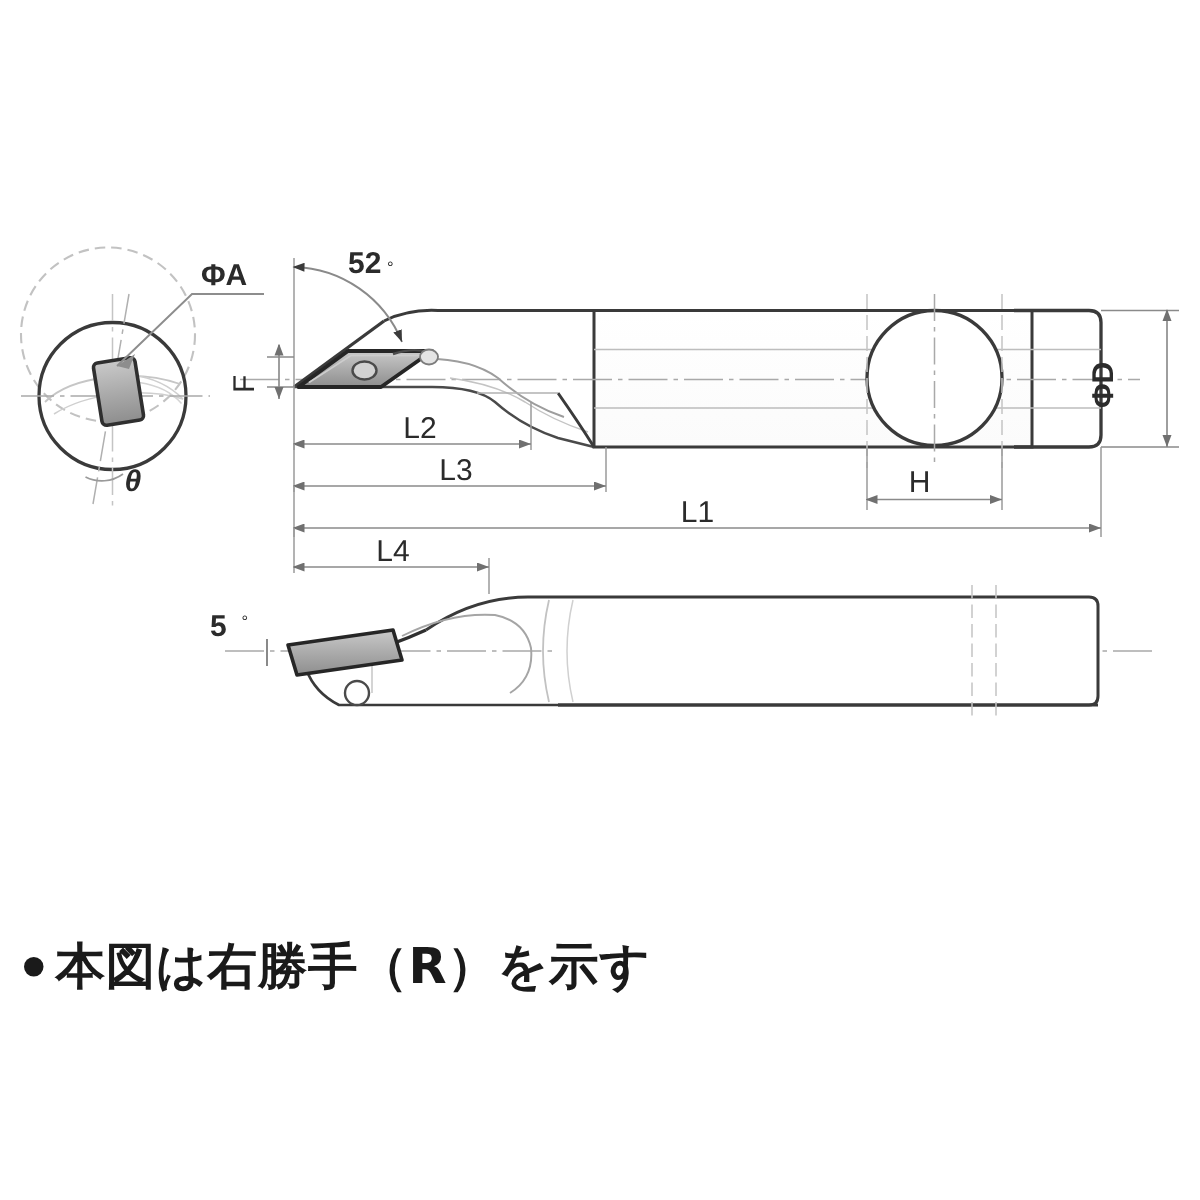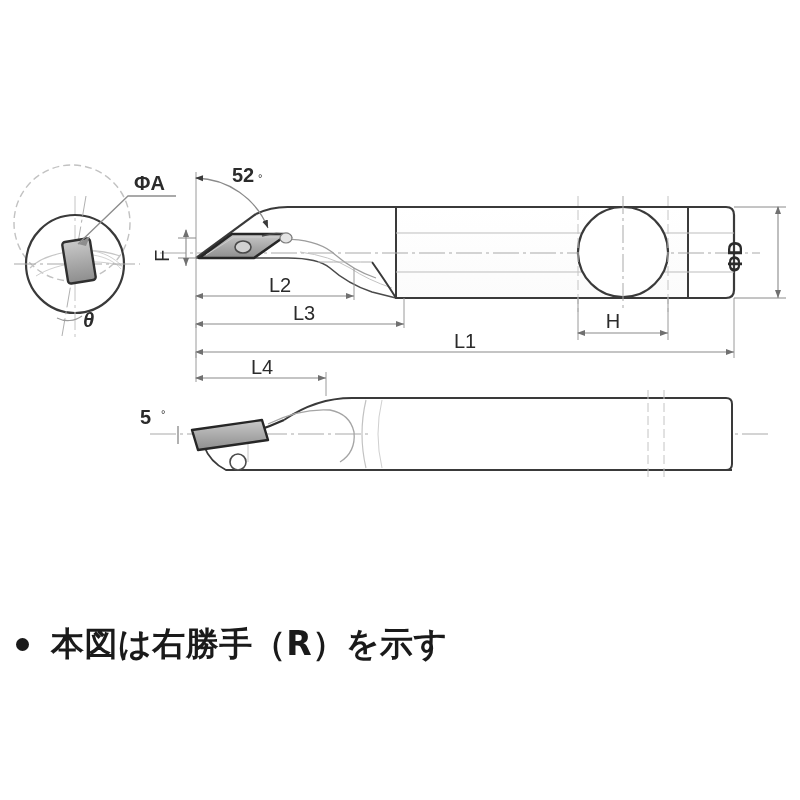--- a/index.html
+++ b/index.html
@@ -36,21 +36,21 @@
     font-family: "Liberation Sans", sans-serif;
     font-size: 11px;
     fill: #2b2b2b;
   }
   .caption {
     position: absolute;
     left: 16px;
     top: 622px;
     display: flex;
     align-items: center;
-    gap: 22px;
+    gap: 8px;
   }
   .caption-bullet {
     width: 13px;
     height: 13px;
     border-radius: 50%;
     background: #1a1a1a;
     flex: 0 0 auto;
   }
   .caption-text {
     font-family: "DejaVu Sans", sans-serif;

